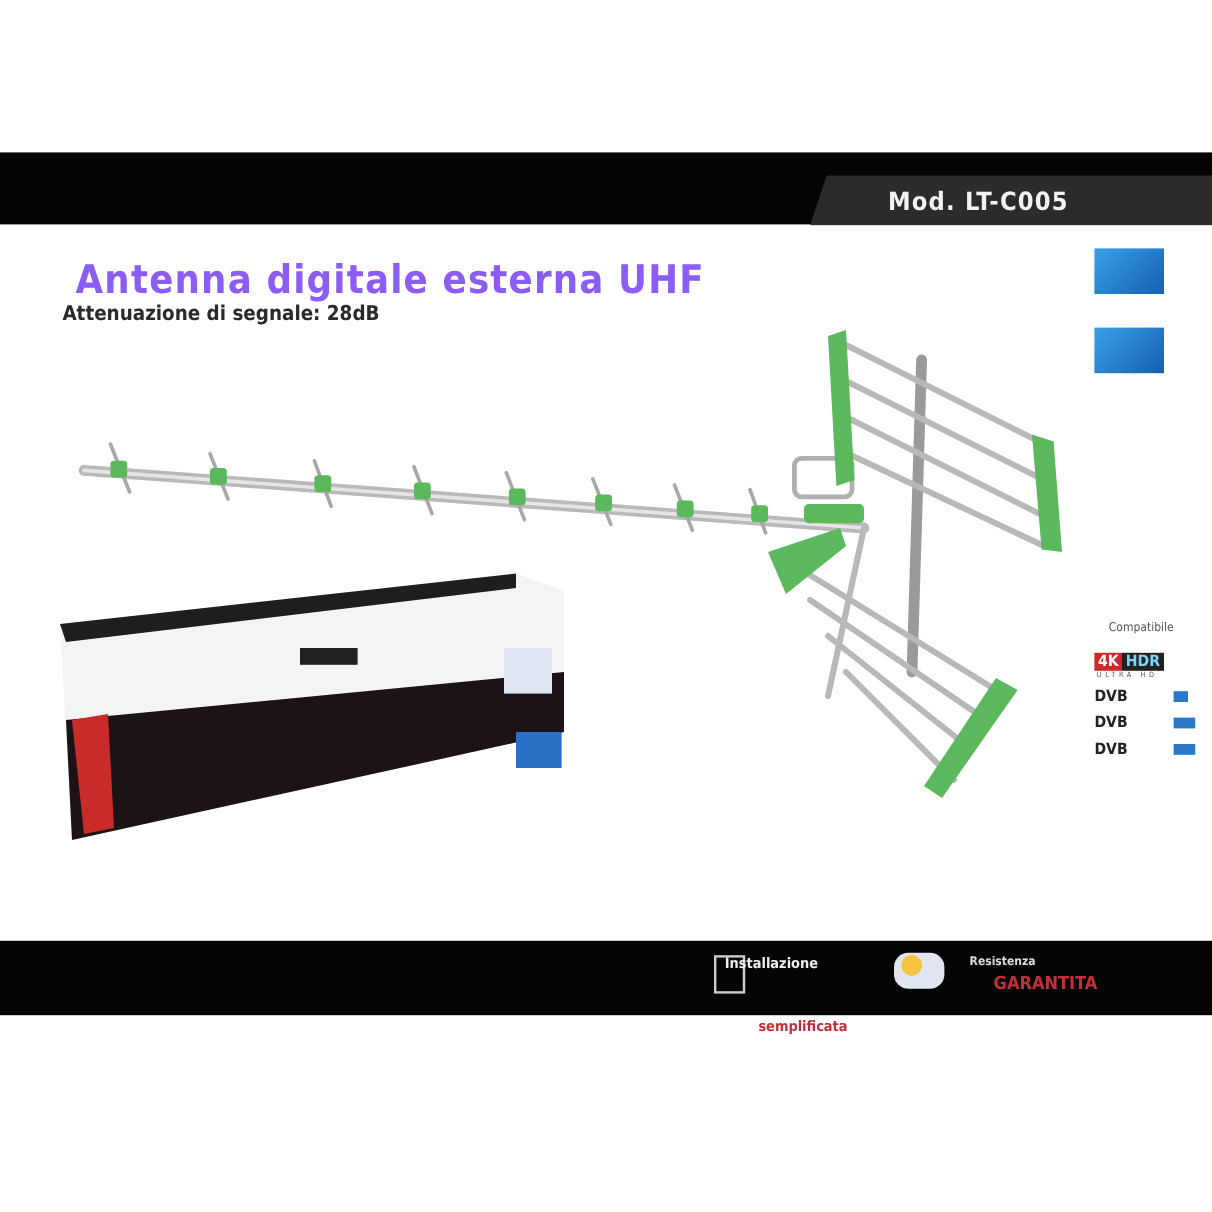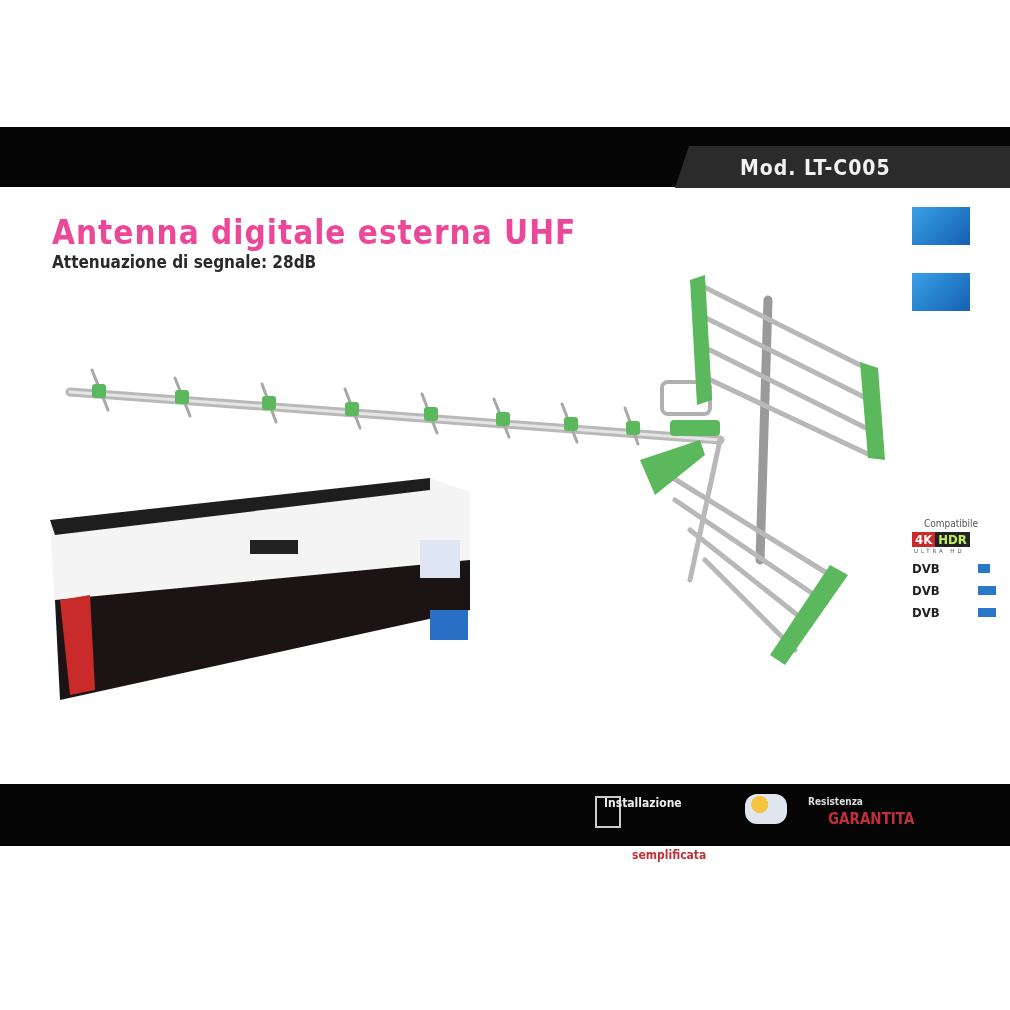--- a/index.html
+++ b/index.html
@@ -1,28 +1,28 @@
 <!DOCTYPE html>
 <html><head>
 <meta charset="utf-8">
 <style>
   html,body{margin:0;padding:0;}
   body{width:1010px;height:1010px;background:#fff;position:relative;overflow:hidden;font-family:"DejaVu Sans Condensed","DejaVu Sans",sans-serif;}
   .topbar{position:absolute;left:0;top:127px;width:1010px;height:60px;background:#050505;}
   .model-tab{position:absolute;right:0;top:146px;width:335px;height:42px;background:#2b2b2b;clip-path:polygon(14px 0,100% 0,100% 100%,0 100%);}
   .model-text{position:absolute;left:740px;top:156px;color:#f2f2f2;font-size:21px;font-weight:bold;letter-spacing:1px;}
-  .title{position:absolute;left:52px;top:213px;color:#ec4899;font-size:33px;font-weight:bold;letter-spacing:1px;}
+  .title{position:absolute;left:63px;top:213px;color:#8b5cf6;font-size:33px;font-weight:bold;letter-spacing:1px;}
   .subtitle{position:absolute;left:52px;top:252px;color:#2a2a2a;font-size:17px;font-weight:bold;}
   .feat-icon{position:absolute;width:58px;height:38px;background:linear-gradient(135deg,#3aa0e8,#1460b0);}
   .compat{position:absolute;left:906px;top:518px;width:90px;}
   .compat .lbl{font-size:10px;color:#555;font-weight:normal;text-align:center;}
   .badge4k{display:flex;margin-top:3px;margin-left:6px;}
-  .badge4k span{font-size:13px;font-weight:bold;padding:0 3px;}
+  .badge4k span{font-size:13px;font-weight:bold;padding:0 3px;margin-top:12px;}
   .k4{background:#cc2a2a;color:#fff;}
-  .hdr{background:#222;color:#bef264;}
+  .hdr{background:#222;color:#7dd3fc;}
   .uhd{font-size:6px;letter-spacing:3px;color:#555;margin-left:8px;}
   .dvb{display:flex;align-items:center;margin:7px 0 0 6px;gap:36px;}
   .dvb b{font-size:13px;color:#222;}
   .dvb i{display:inline-block;background:#2a78c8;height:9px;margin-left:2px;}
   .botbar{position:absolute;left:0;top:784px;width:1010px;height:62px;background:#050505;}
   .b-txt{position:absolute;font-size:12px;font-weight:bold;}
   svg{position:absolute;left:0;top:0;}
 </style>
 </head>
 <body>

